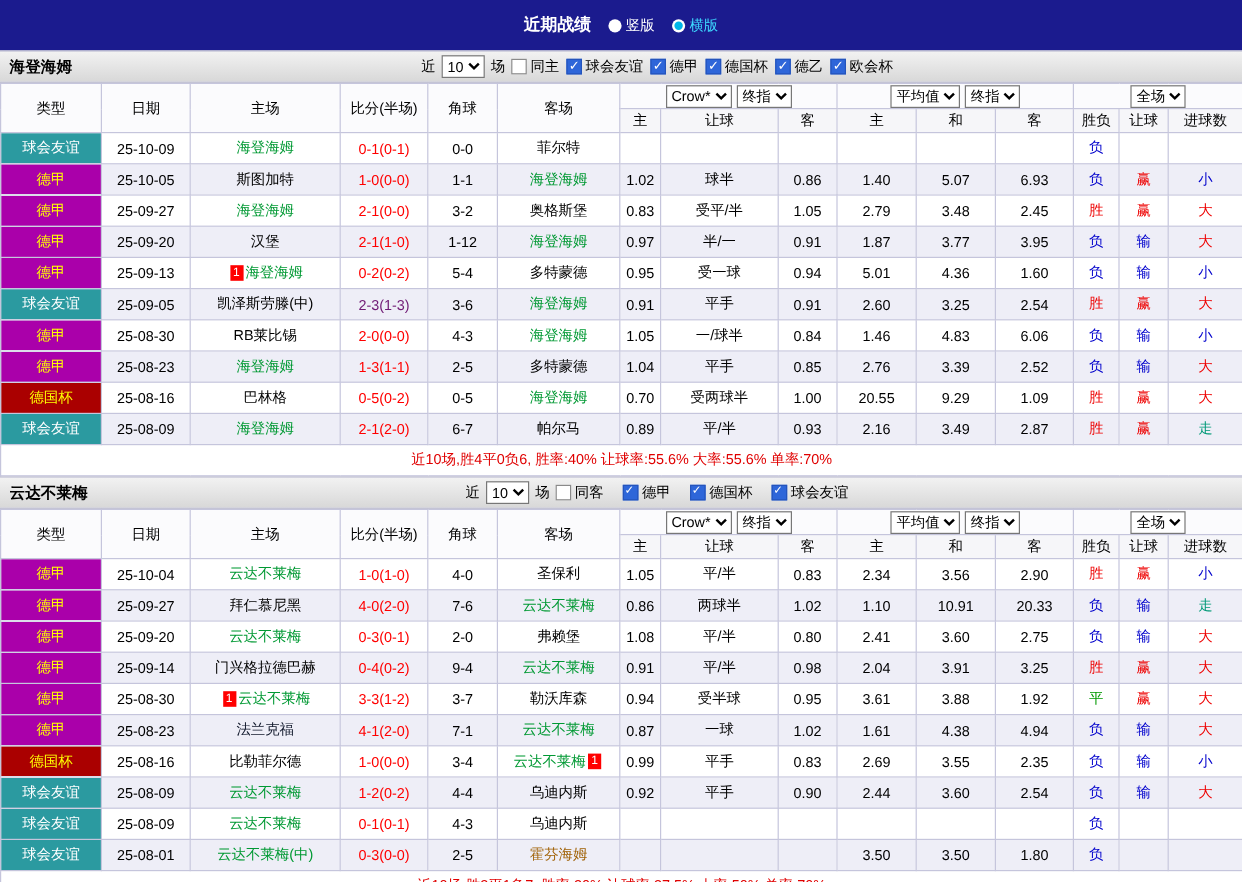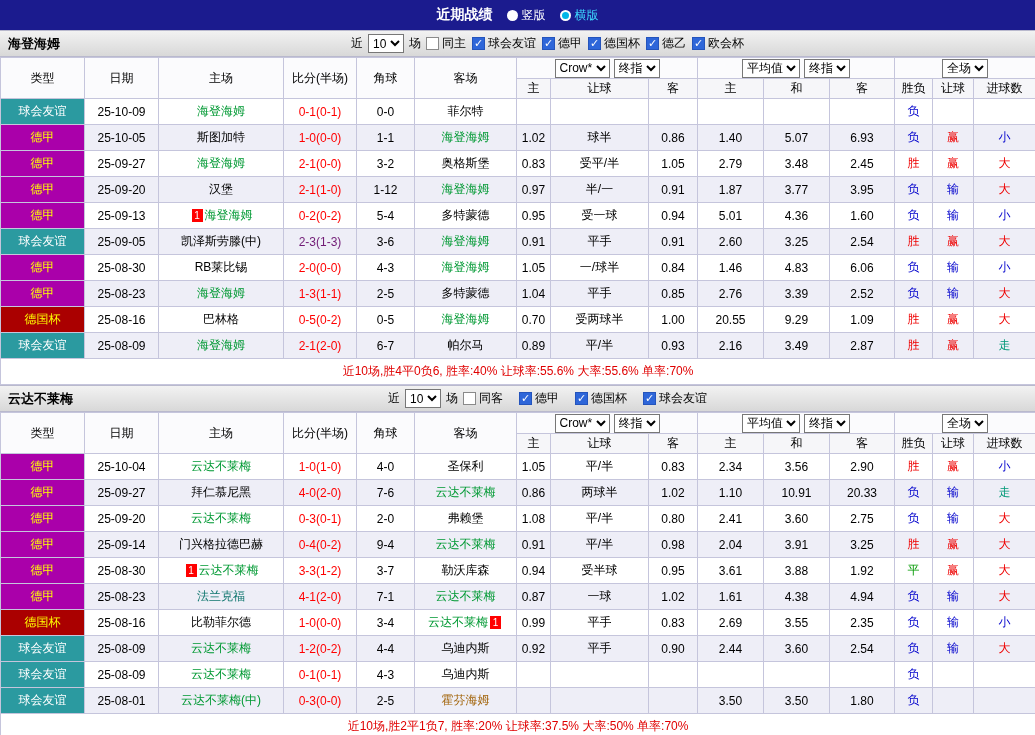--- a/index.html
+++ b/index.html
@@ -7,21 +7,21 @@
   body {
     width:1035px;
     font-family:"Liberation Sans","DejaVu Sans",sans-serif;
     font-size:12px;
     color:#000;
   }
   .page { width:1035px; }
 
   
   .topbar {
-    height:30px;
+    height:42px;
     background:#1B1B8E;
     display:flex;
     align-items:center;
     justify-content:center;
     gap:14px;
     color:#fff;
   }
   .topbar .title { font-weight:bold; font-size:14px; }
   .radio-opt { display:inline-flex; align-items:center; gap:4px; cursor:pointer; }
   .rdot {
@@ -370,21 +370,21 @@
   </table>
 
   <div class="sec-header">
     <span class="team">云达不莱梅</span>
     <div class="filters">
       <span>近</span>
       <select>
         <option>10</option>
       </select>
       <span>场</span>
-      <span style="display:inline-flex;gap:16px;">
+      <span style="display:inline-flex;gap:16px;font-family:Liberation Mono, monospace;">
           <label class="cb-item">
             <span class="cb"></span>
             <span>同客</span>
           </label>
           <label class="cb-item">
             <span class="cb checked"></span>
             <span>德甲</span>
           </label>
           <label class="cb-item">
             <span class="cb checked"></span>
@@ -528,21 +528,21 @@
           <td>3.61</td>
           <td>3.88</td>
           <td>1.92</td>
           <td style="color: rgb(0, 153, 0);">平</td>
           <td style="color: rgb(238, 0, 0);">赢</td>
           <td style="color: rgb(238, 0, 0);">大</td>
         </tr>
         <tr>
           <td style="color: rgb(255, 255, 0); background: rgb(170, 0, 170);">德甲</td>
           <td>25-08-23</td>
-          <td><span style="color: #0f766e;">法兰克福</span></td>
+          <td><span style="color: #0f172a;">法兰克福</span></td>
           <td style="color: rgb(255, 0, 0);">4-1(2-0)</td>
           <td>7-1</td>
           <td><span style="color: rgb(0, 153, 51);">云达不莱梅</span></td>
           <td>0.87</td>
           <td>一球</td>
           <td>1.02</td>
           <td>1.61</td>
           <td>4.38</td>
           <td>4.94</td>
           <td style="color: rgb(0, 0, 204);">负</td>

